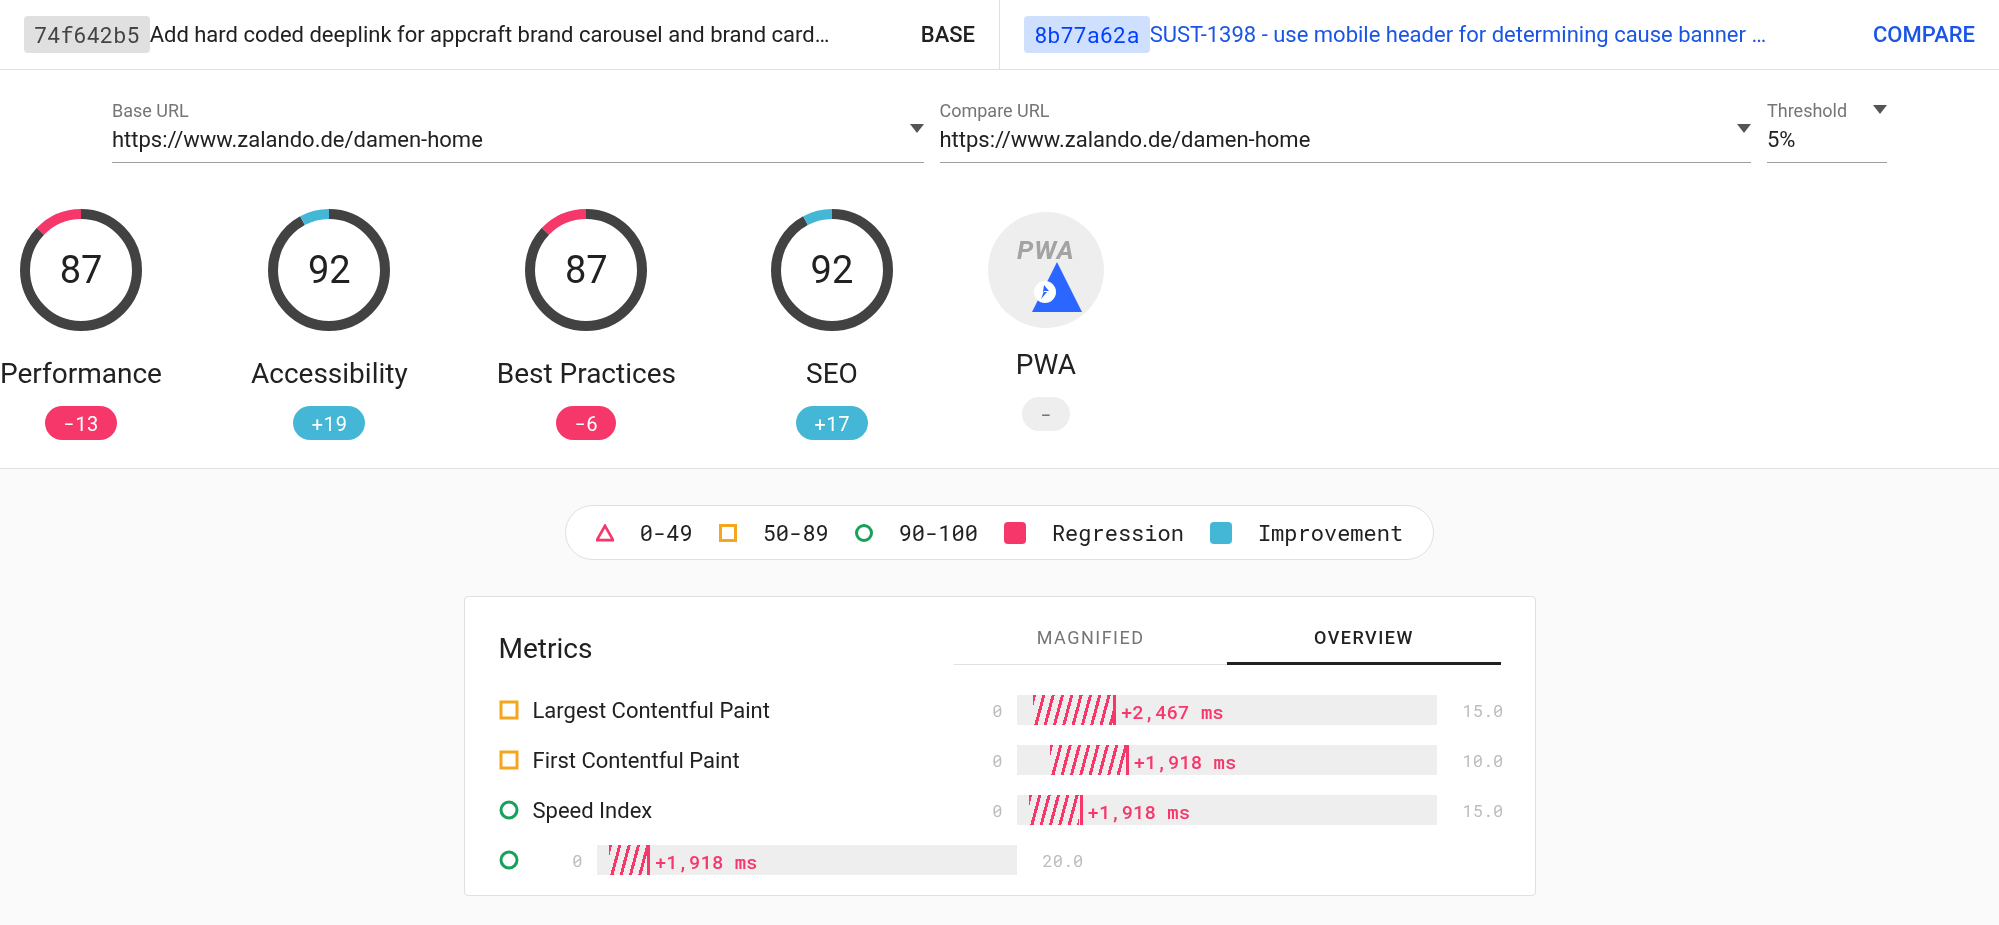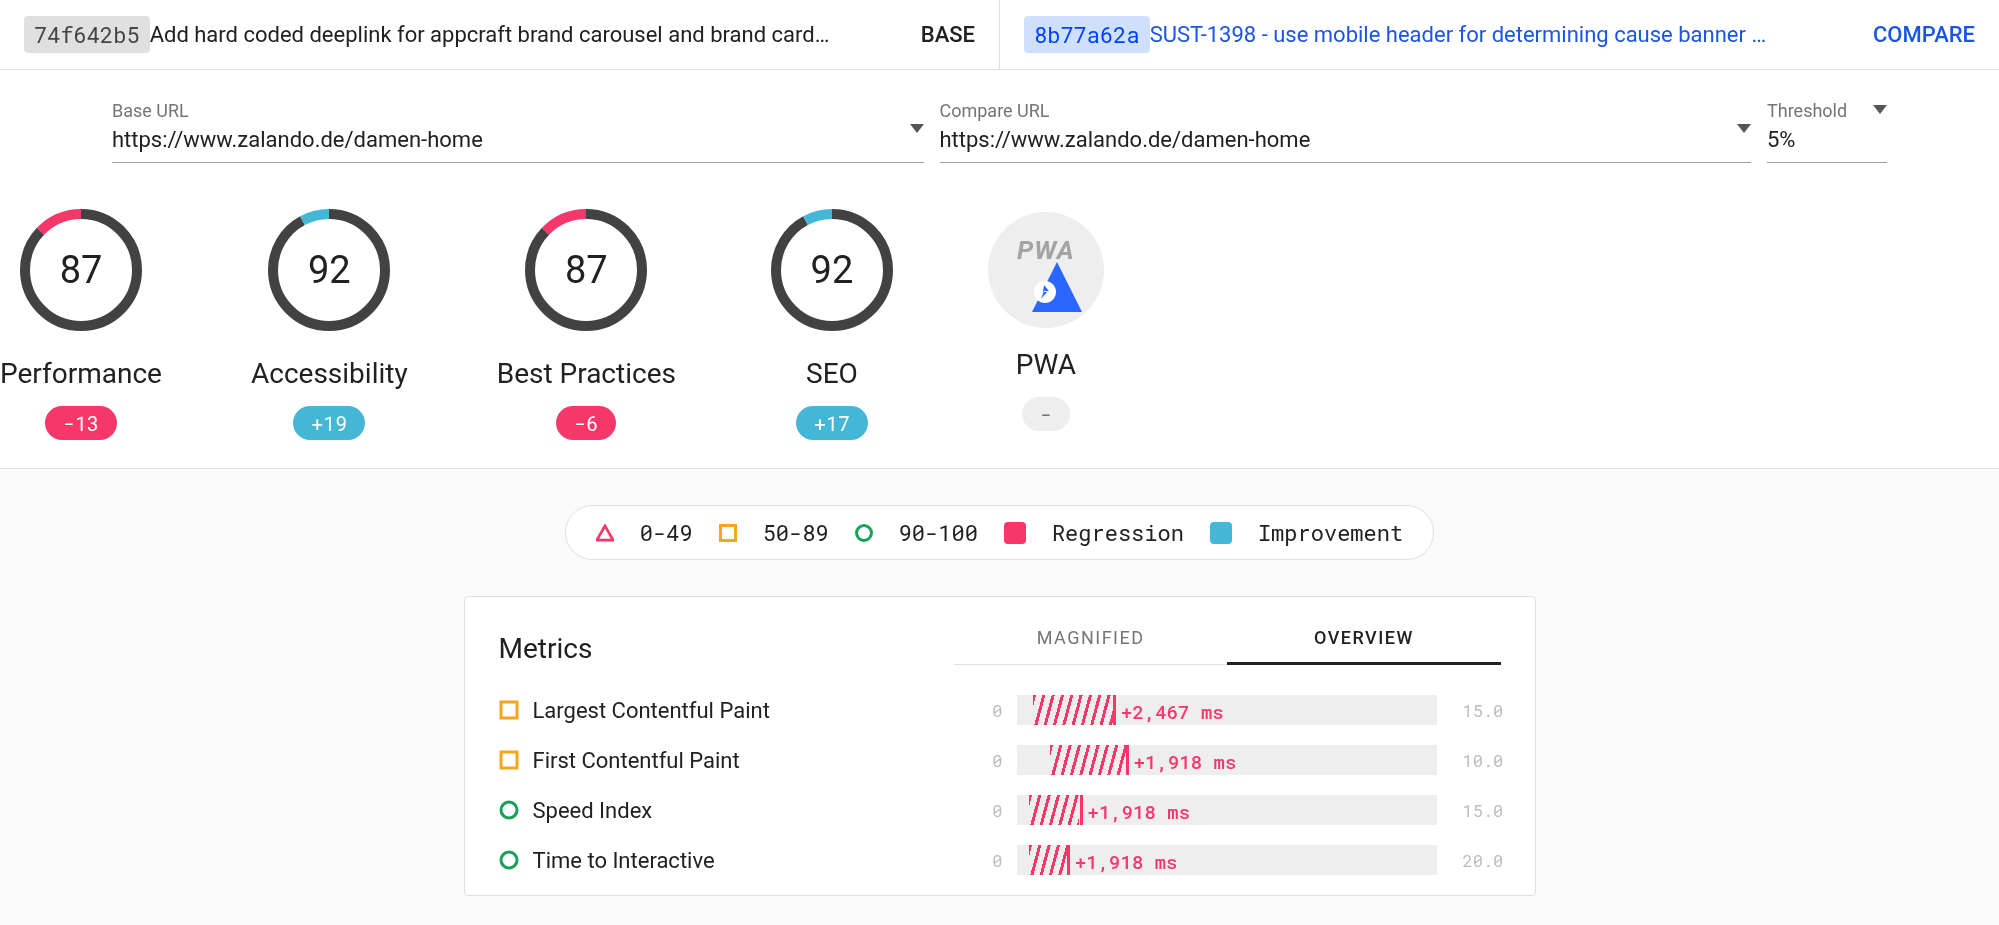--- a/index.html
+++ b/index.html
@@ -231,21 +231,20 @@
             <div class="range regress" style="left:12.6px;width:50.4px"></div>
             <div class="marker" style="left:63px"></div>
             <div class="m-delta" style="left:71px">+1,918 ms</div>
           </div>
           <span class="m-max">15.0</span>
         </div>
         <div class="metric">
           <span class="m-icon"><svg viewBox="0 0 20 20">
               <circle cx="10" cy="10" r="8" fill="none" stroke="#18a15b" stroke-width="3"></circle>
             </svg></span>
-          <span class="m-name">Time to Interactive</span>
           <span class="m-min">0</span>
           <div class="m-bar">
             <div class="range regress" style="left:12.6px;width:37.8px"></div>
             <div class="marker" style="left:50.4px"></div>
             <div class="m-delta" style="left:58.4px">+1,918 ms</div>
           </div>
           <span class="m-max">20.0</span>
         </div>
       </div>
   </div>

